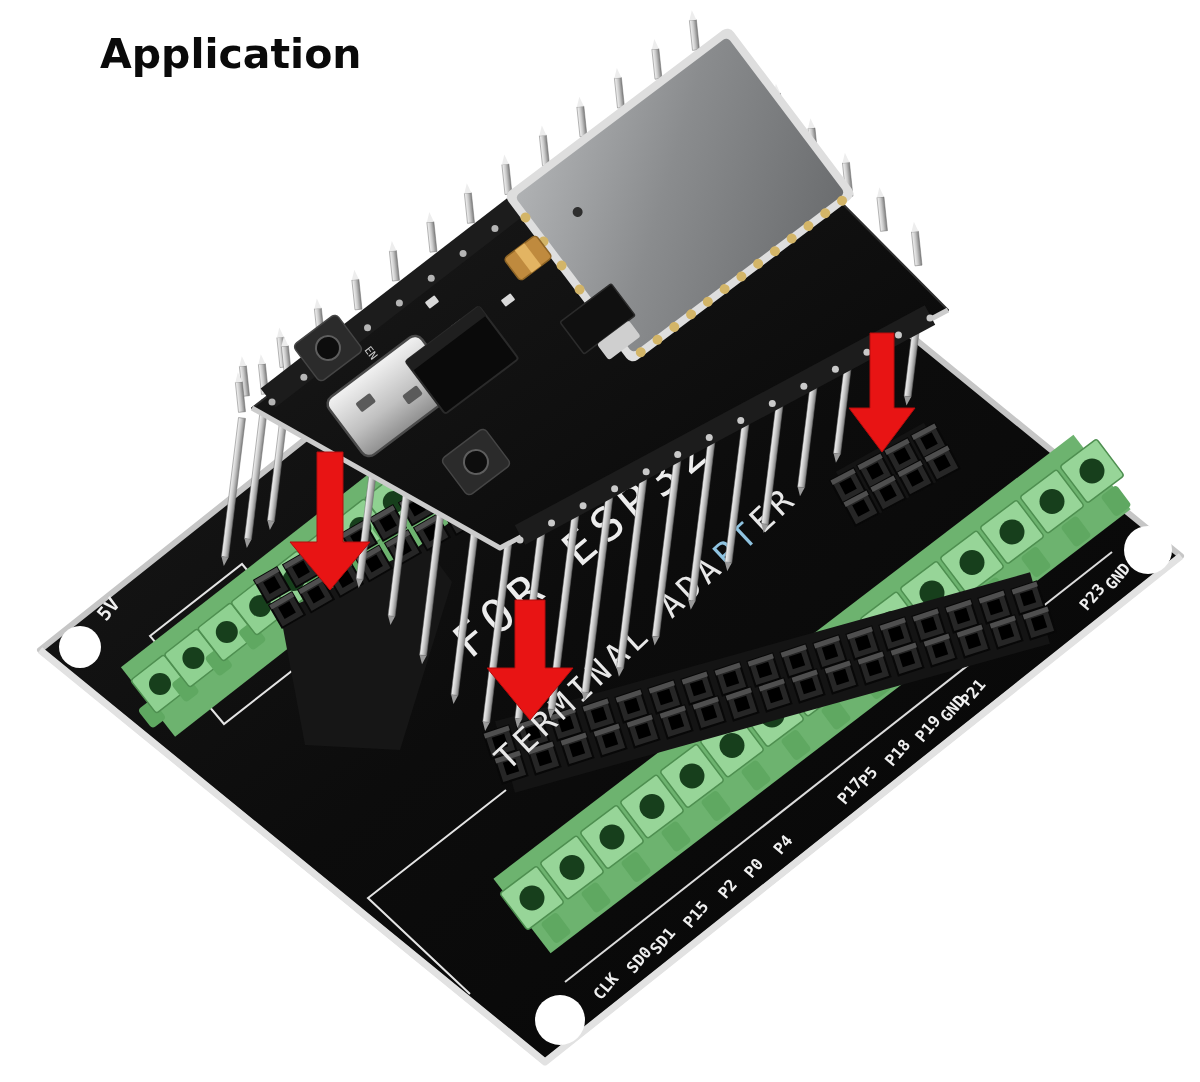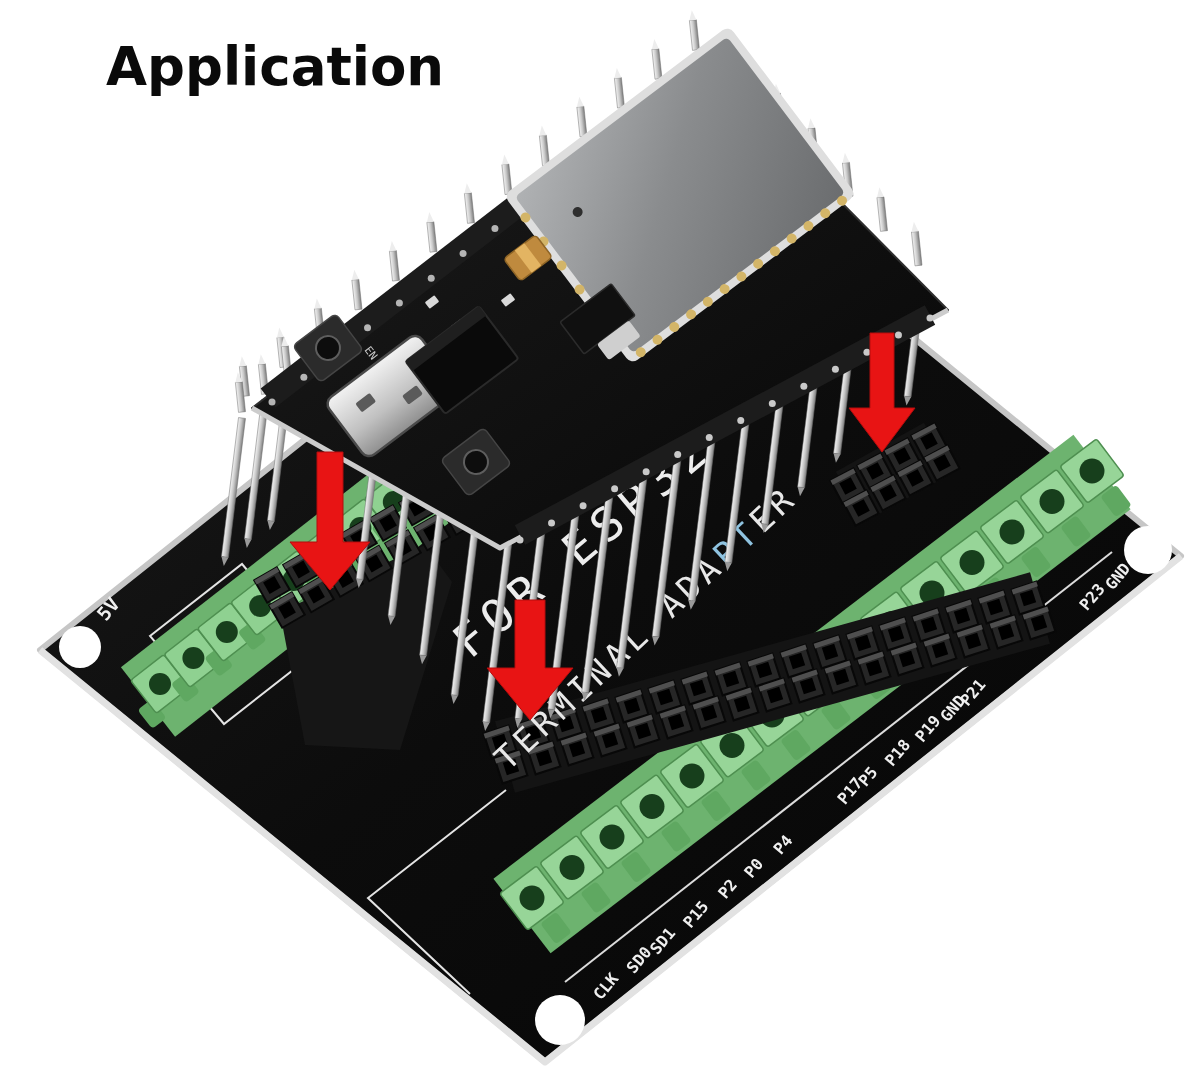--- a/index.html
+++ b/index.html
@@ -1,19 +1,19 @@
 <!DOCTYPE html>
 <html><head>
 <meta charset="utf-8">
 <style>
   html,body{margin:0;padding:0;background:#fff;}
   .scene{position:relative;width:1200px;height:1082px;background:#ffffff;overflow:hidden;
          font-family:"DejaVu Sans",sans-serif;}
   .layer{position:absolute;left:0;top:0;width:1200px;height:1082px;}
-  .page-title{position:absolute;left:92px;top:22px;margin:14px;font-size:53px;font-weight:700;
+  .page-title{position:absolute;left:92px;top:22px;margin:8px;font-size:41px;font-weight:700;
               color:#0a0a0a;letter-spacing:0px;font-family:"DejaVu Sans","Liberation Sans",sans-serif;}
   text.silk{font-family:"DejaVu Sans Mono","Liberation Mono",monospace;}
 </style>
 </head>
 <body>
 
 <div class="scene">
 
   <h1 class="page-title">Application</h1>
 

